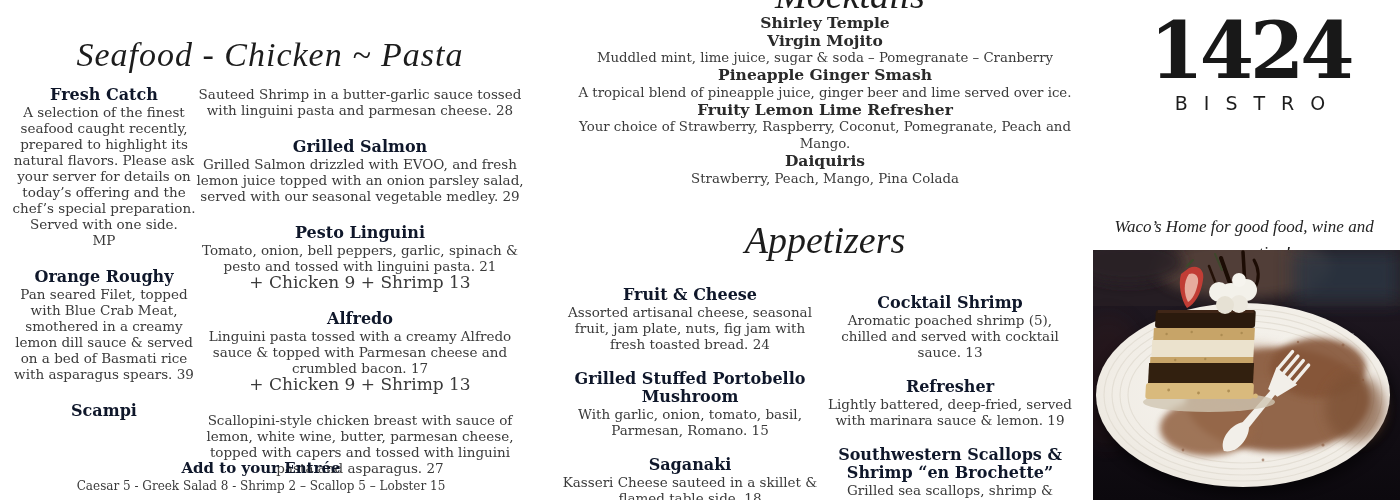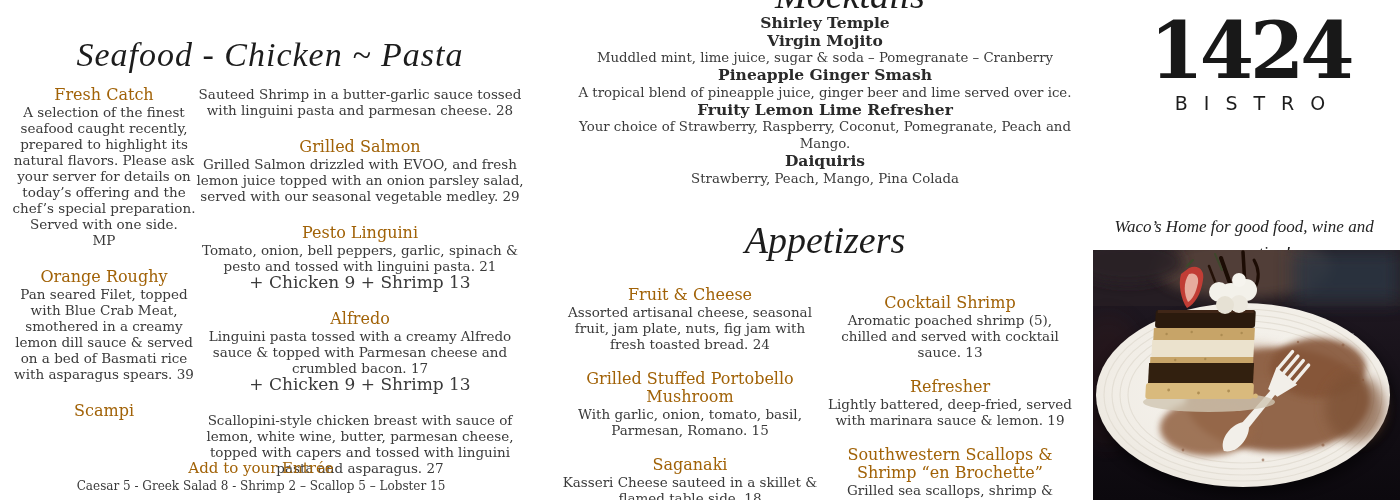--- a/index.html
+++ b/index.html
@@ -6,21 +6,21 @@
   .page{position:relative;width:1400px;height:500px;background:#ffffff;overflow:hidden;
         font-family:"DejaVu Serif","Liberation Serif",serif;color:#3a3a3a;}
   .sec{position:absolute;}
   .script{font-style:italic;color:#1c1c1c;font-family:Liberation Serif, serif;}
   
   .seafood-title{left:0;top:36px;width:540px;text-align:center;font-size:34px;letter-spacing:1px;}
   .col{position:absolute;text-align:center;}
   .col-a{left:8px;top:86px;width:192px;}
   .col-b{left:196px;top:86px;width:328px;}
   .item{margin-bottom:20px;}
-  .item-name{font-weight:normal;color:#a16207;font-size:16px;line-height:18px;}
+  .item-name{font-weight:bold;color:#0f172a;font-size:16px;line-height:18px;}
   .item-desc{font-size:13.5px;line-height:16px;white-space:pre-line;}
   .item-extra{font-size:17px;line-height:16px;}
   .addon{left:0;top:459px;width:522px;text-align:center;}
   .addon .item-name{font-size:15px;}
   .addon .item-desc{font-size:12px;line-height:18px;}
   
   .drinks-title{left:560px;top:-27px;width:530px;text-align:center;font-size:38px;padding-left:50px;box-sizing:border-box;}
   .drinks{left:560px;top:14px;width:530px;text-align:center;}
   .drink-name{font-weight:bold;color:#2a2a2a;font-size:15.5px;line-height:17.5px;}
   .drink-desc{font-size:13.3px;line-height:17px;}

